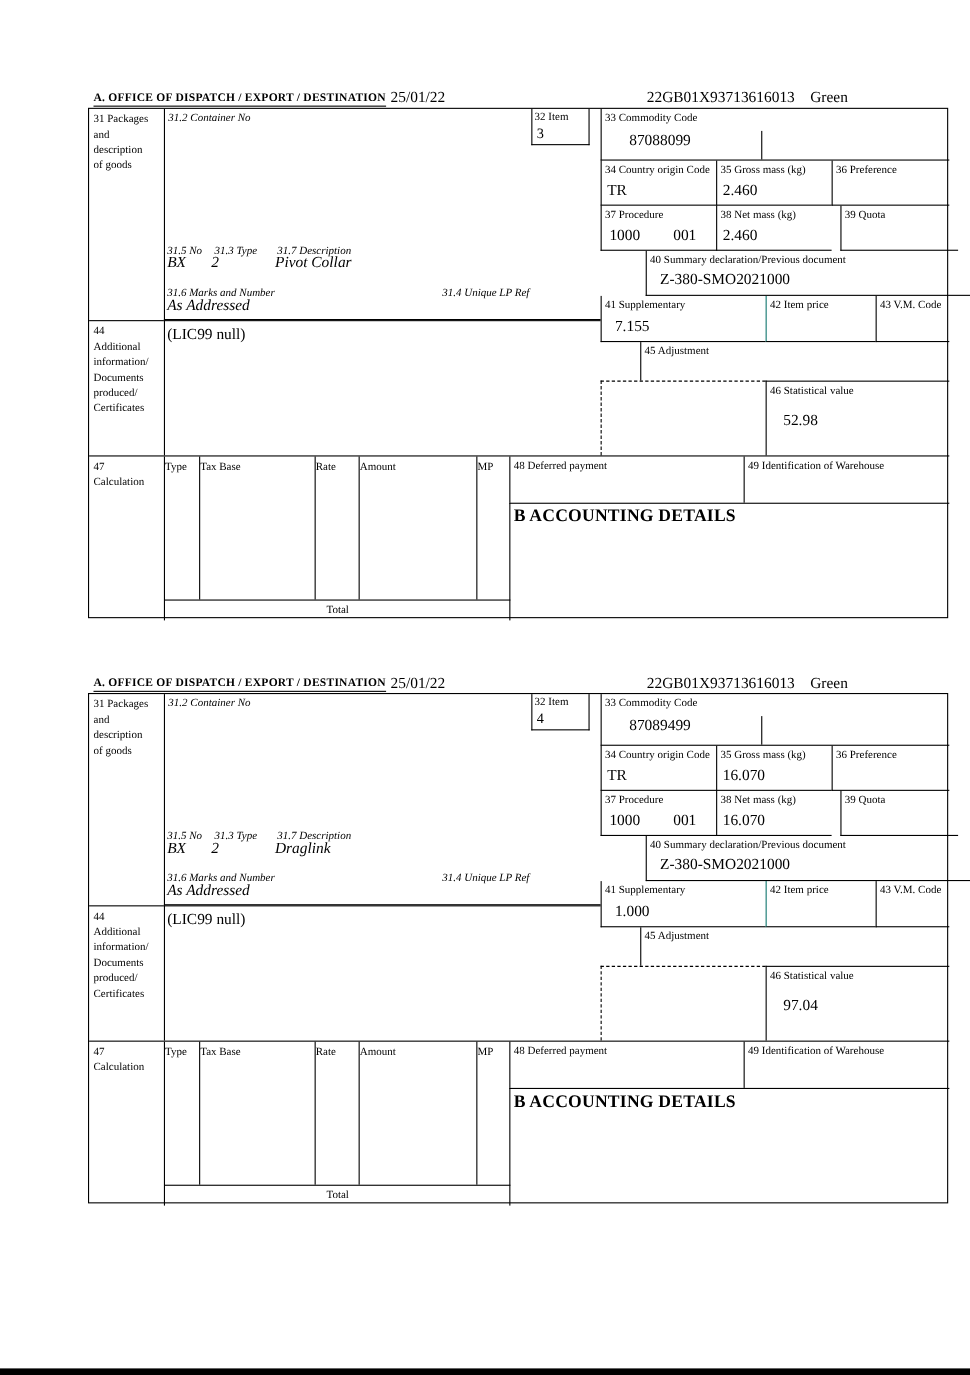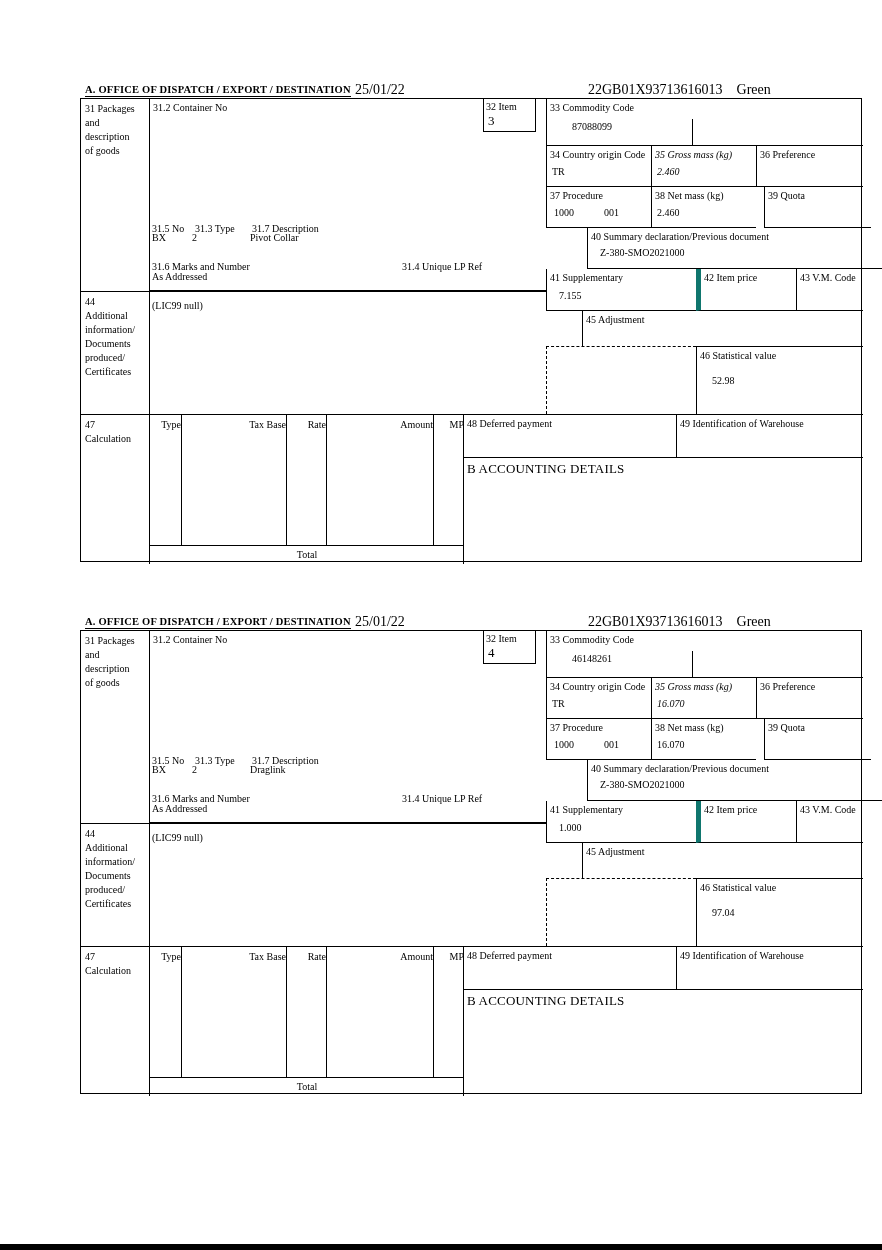--- a/index.html
+++ b/index.html
@@ -15,88 +15,88 @@
   .hdr-title { position:absolute; left:85px; top:2px; font-size:10.5px; font-weight:bold;
                letter-spacing:.2px; border-bottom:1px solid #000; padding-bottom:1px; white-space:nowrap; }
   .hdr-date { position:absolute; left:355px; top:0; font-size:14px; }
   .hdr-ref  { position:absolute; left:588px; top:0; font-size:14px; white-space:nowrap; }
   .routing  { margin-left:14px; }
 
   .box { position:absolute; left:80px; top:16px; width:782px; height:464px; border:1px solid #000; }
   .box > div, .r47 > div { position:absolute; }
 
   .lbl { font-size:10px; line-height:13px; white-space:nowrap; }
-  .val { font-size:10px; white-space:nowrap; }
+  .val { font-size:14px; white-space:nowrap; }
   .cl  { position:absolute; left:3px; top:2px; }
   .cv  { position:absolute; left:5px; top:20px; }
 
   .c31lbl { left:0; top:0; width:68px; height:192px; padding:3px 2px 0 4px; line-height:14px; }
   .c31lbl div, .c44lbl div, .c47lbl div { line-height:14px; }
 
-  .cmid { left:68px; top:0; width:397px; height:192px; border-left:1px solid #000; border-bottom:1px solid #000; }
+  .cmid { left:68px; top:0; width:397px; height:192px; border-left:1px solid #000; border-bottom:1px solid #000;font-style:italic; }
   .l312 { position:absolute; left:3px;  top:2px; }
   .l315 { position:absolute; left:2px;  top:123px; }
   .l313 { position:absolute; left:45px; top:123px; }
   .l317 { position:absolute; left:102px;top:123px; }
   .v315 { position:absolute; left:2px;  top:133px; }
   .v313 { position:absolute; left:42px; top:133px; }
   .v317 { position:absolute; left:100px;top:133px; }
   .l316 { position:absolute; left:2px;  top:161px; }
   .l314 { position:absolute; left:252px;top:161px; }
   .v316 { position:absolute; left:2px;  top:172px; }
 
   .c32 { left:402px; top:0; width:53px; height:33px; border:1px solid #000; border-top:none; }
   .c32 .lbl { display:block; padding:1px 0 0 2px; }
   .v32 { padding-left:4px; font-size:13px; line-height:15px; }
 
   .c33 { left:465px; top:0; width:317px; height:47px; border-left:1px solid #000; border-bottom:1px solid #000; }
   .c33 .cv { left:25px; top:22px; }
   .tick { position:absolute; left:145px; top:20px; width:1px; height:26px; background:#000; }
 
   .c34 { left:465px; top:47px; width:105px; height:41px; border-left:1px solid #000; border-bottom:1px solid #000; }
-  .c35 { left:570px; top:47px; width:105px; height:41px; border-left:1px solid #000; border-bottom:1px solid #000;font-style:italic; }
+  .c35 { left:570px; top:47px; width:105px; height:41px; border-left:1px solid #000; border-bottom:1px solid #000; }
   .c36 { left:675px; top:47px; width:107px; height:41px; border-left:1px solid #000; border-bottom:1px solid #000; }
   .c37 { left:465px; top:88px; width:105px; height:41px; border-left:1px solid #000; border-bottom:1px solid #000; }
   .c37 .cv { left:7px; }
   .proc2 { margin-left:30px; }
   .c38 { left:570px; top:88px; width:105px; height:41px; border-left:1px solid #000; border-bottom:1px solid #000; }
   .c39 { left:683px; top:88px; width:107px; height:41px; border-left:1px solid #000; border-bottom:1px solid #000; }
 
   .c40 { left:465px; top:129px; width:317px; height:41px; border-left:1px solid #000; border-bottom:1px solid #000;margin-left:41px; }
   .c40 .cv { left:12px; top:19px; }
 
   .c41 { left:465px; top:170px; width:150px; height:42px; border-left:1px solid #000; border-bottom:1px solid #000; }
   .c41 .cv { left:12px; top:21px; }
-  .c42 { left:615px; top:170px; width:100px; height:42px; border-left:5px solid #0f766e; border-bottom:1px solid #000; }
+  .c42 { left:615px; top:170px; width:100px; height:42px; border-left:1px solid #0f766e; border-bottom:1px solid #000; }
   .c43 { left:715px; top:170px; width:67px;  height:42px; border-left:1px solid #000; border-bottom:1px solid #000; }
 
   .c45 { left:465px; top:212px; width:317px; height:35px; border-left:1px solid #000;margin-left:36px; }
   .cdash { left:465px; top:247px; width:150px; height:68px; border-left:1px dashed #000; border-top:1px dashed #000; }
   .c46 { left:615px; top:247px; width:167px; height:68px; border-left:1px solid #000; border-top:1px solid #000; }
   .c46 .cv { left:15px; top:28px; }
 
   .c44lbl { left:0; top:192px; width:68px; height:123px; border-top:1px solid #000; padding:3px 2px 0 4px; }
   .c44 { left:68px; top:192px; width:397px; height:123px; border-left:1px solid #000; border-top:1px solid #000; padding:3px 0 0 2px; }
 
   .r47 { left:0; top:315px; width:782px; height:149px; border-top:1px solid #000; }
   .c47lbl { left:0; top:0; width:68px; height:149px; padding:3px 2px 0 4px; }
   .taxtbl { left:68px; top:0; width:314px; height:149px; border-left:1px solid #000; }
-  .tcol { position:absolute; top:0; height:130px; border-right:1px solid #000; text-align:right;
+  .tcol { position:absolute; top:0; height:130px; border-right:1px solid #000; text-align:left;
           padding-top:4px; font-size:10px; }
   .tc1 { left:0;    width:32px; }
   .tc2 { left:32px; width:105px; }
   .tc3 { left:137px;width:40px; }
   .tc4 { left:177px;width:107px; }
   .tc5 { left:284px;width:30px; border-right:none; }
   .trow { position:absolute; left:0; top:130px; width:314px; height:19px; border-top:1px solid #000;
           text-align:center; font-size:10px; padding-top:3px; }
   .c48 { left:382px; top:0; width:213px; height:42px; border-left:1px solid #000; }
   .c49 { left:595px; top:0; width:187px; height:42px; border-left:1px solid #000; }
   .cB  { left:382px; top:42px; width:400px; height:107px; border-left:1px solid #000; border-top:1px solid #000; }
-  .lblB { position:absolute; left:3px; top:3px; font-size:13px; font-weight:normal; letter-spacing:.2px; }
+  .lblB { position:absolute; left:3px; top:3px; font-size:16px; font-weight:bold; letter-spacing:.2px; }
 
   .bottom-bar { position:absolute; left:0; bottom:0; width:882px; height:6px; background:#000; }
 </style>
 </head>
 <body>
 
 <div id="sections">
   <div class="section">
     <div class="sec-header">
       <span class="hdr-title">A. OFFICE OF DISPATCH / EXPORT / DESTINATION</span>
@@ -256,21 +256,21 @@
         <span class="val v316">As Addressed</span>
       </div>
 
       <div class="c32">
         <span class="lbl">32 Item</span>
         <div class="v32">4</div>
       </div>
 
       <div class="c33">
         <span class="cl lbl">33 Commodity Code</span>
-        <span class="cv val">46148261</span>
+        <span class="cv val">87089499</span>
         <span class="tick"></span>
       </div>
 
       <div class="c34">
         <span class="cl lbl">34 Country origin Code</span>
         <span class="cv val">TR</span>
       </div>
       <div class="c35">
         <span class="cl lbl">35 Gross mass (kg)</span>
         <span class="cv val">16.070</span>

